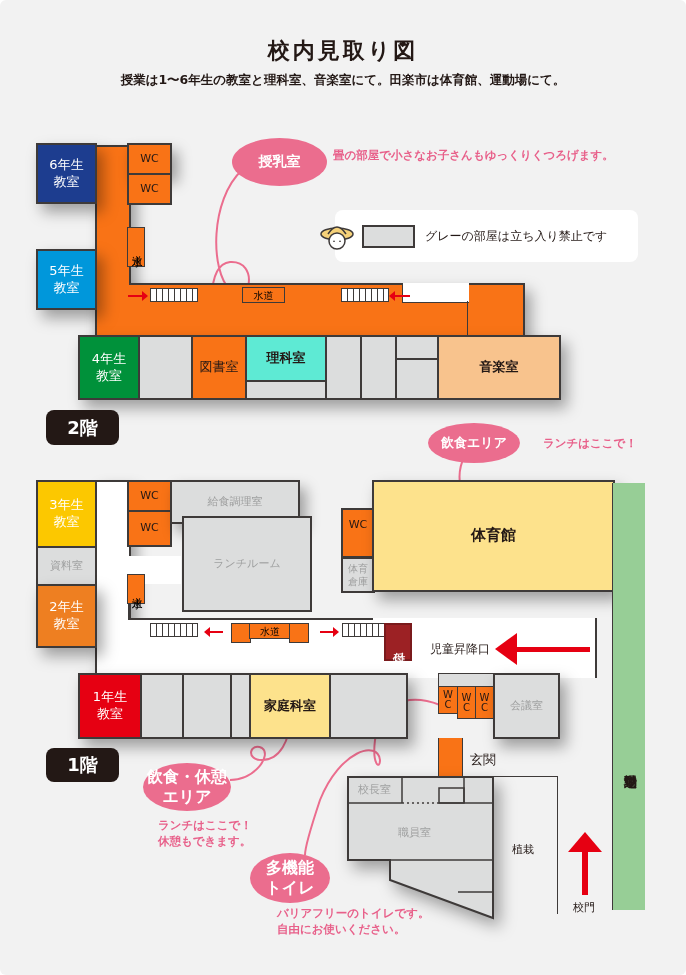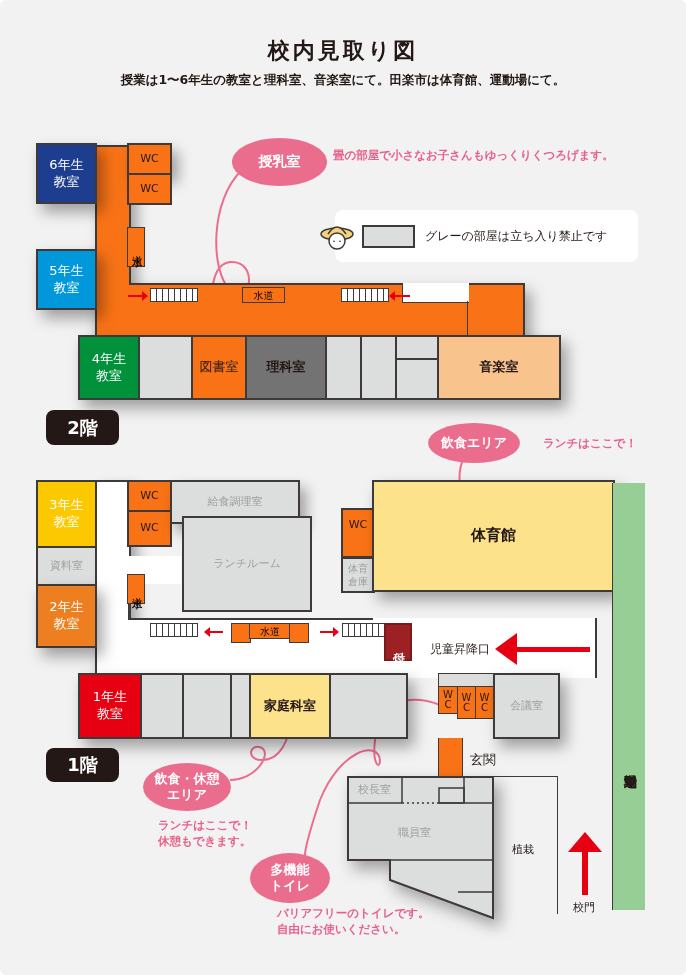--- a/index.html
+++ b/index.html
@@ -14,21 +14,21 @@
 .w{background:#f97316}
 .shadow{box-shadow:6px 8px 14px rgba(0,0,0,0.35)}
 .wht{color:#fff;font-weight:normal}
 .dk{color:#231815;font-weight:bold}
 .gt{color:#9fa0a0;font-size:11px}
 .wc{font-size:11px;color:#231815}
 .vert{writing-mode:vertical-rl;text-orientation:upright;font-size:11px;letter-spacing:0}
 .stairs{position:absolute;height:14px;border:1px solid #3e3a39;background:repeating-linear-gradient(90deg,#fff 0 5px,#3e3a39 5px 6px)}
 .arrow{position:absolute;height:2px;background:#e60012}
 .floor-badge{position:absolute;background:#231815;color:#fff;font-weight:bold;font-size:18px;border-radius:8px;display:flex;align-items:center;justify-content:center}
-.bubble{position:absolute;background:#eb6d8e;color:#fff;font-weight:bold;border-radius:50%;display:flex;align-items:center;justify-content:center;text-align:center;font-size:13px;line-height:1.25}
+.bubble{position:absolute;background:#eb6d8e;color:#fff;font-weight:bold;border-radius:50%;display:flex;align-items:center;justify-content:center;text-align:center;font-size:16px;line-height:1.25}
 .pink{color:#e8608a;font-weight:bold;font-size:11.5px;line-height:1.35}
 .legend{position:absolute;background:#fff;border-radius:8px}
 </style>
 </head>
 <body>
 
 <div class="page">
 
   <div class="abs title">校内見取り図</div>
   <div class="abs subtitle">授業は1〜6年生の教室と理科室、音楽室にて。田楽市は体育館、運動場にて。</div>
@@ -82,21 +82,21 @@
 
     <div class="abs shadow" style="left:78px;top:335px;width:483px;height:65px;border:2px solid #3e3a39;background:#dcdddd"></div>
     <div class="room wht" style="left:78px;top:335px;width:62px;height:65px;background:#00913a">
         <span style="white-space:pre">4年生
 教室</span>
       </div>
     <div class="room g" style="left:138px;top:335px;width:55px;height:65px"></div>
     <div class="room w" style="left:191px;top:335px;width:56px;height:65px;color:#231815">
         <span>図書室</span>
       </div>
-    <div class="room dk" style="left:245px;top:335px;width:82px;height:65px;background:#737373">
+    <div class="room dk" style="left:245px;top:335px;width:82px;height:47px;background:#5eead4">
         <span>理科室</span>
       </div>
     <div class="room g" style="left:325px;top:335px;width:37px;height:65px"></div>
     <div class="room g" style="left:360px;top:335px;width:37px;height:65px"></div>
     <div class="room g" style="left:395px;top:335px;width:44px;height:25px"></div>
     <div class="room g" style="left:395px;top:358px;width:44px;height:42px"></div>
     <div class="room dk" style="left:437px;top:335px;width:124px;height:65px;background:#f8c38d">
         <span>音楽室</span>
       </div>
 

